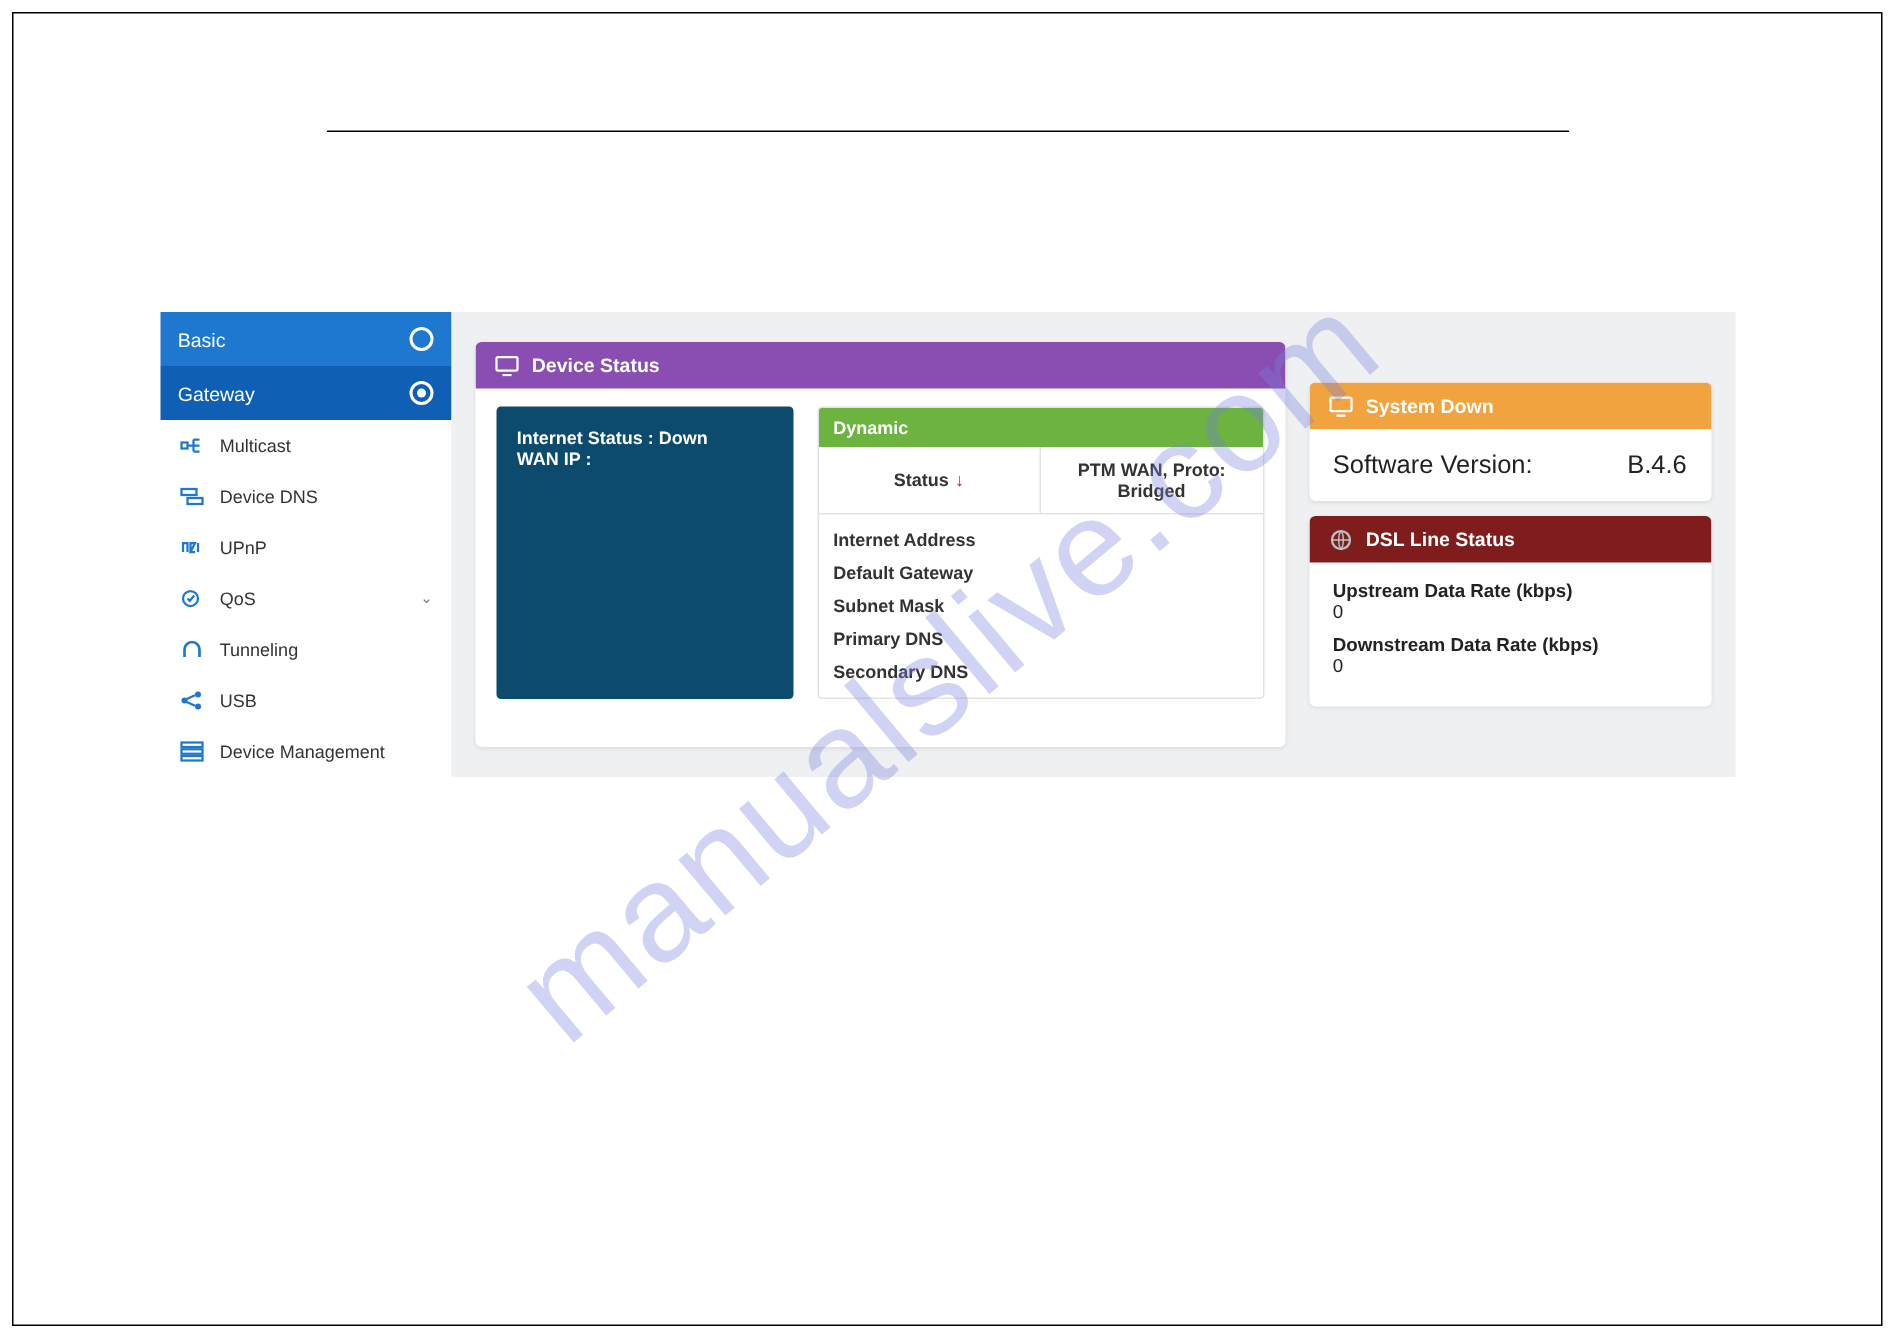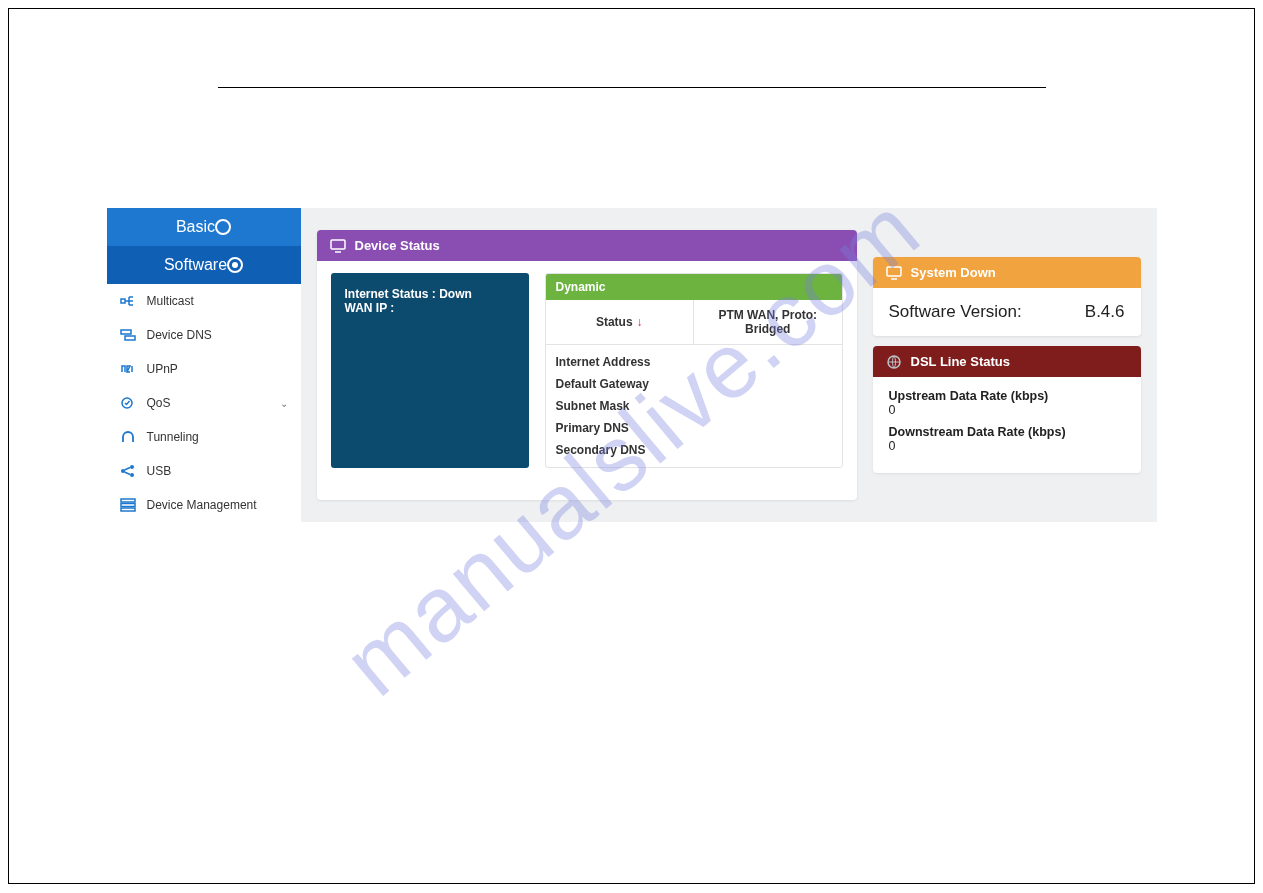--- a/index.html
+++ b/index.html
@@ -1,21 +1,21 @@
 <!DOCTYPE html>
 <html><head>
 <meta charset="utf-8">
 <style>
   *{box-sizing:border-box;margin:0;padding:0;font-family:Arial,Helvetica,sans-serif}
   body{background:#fff}
   .page-frame{border:1px solid #000;margin:8px;height:876px;position:relative;padding:30px 40px}
   .inner-rule{height:0;border-top:1.5px solid #000;width:828px;margin:48px auto 0}
   .app{width:1050px;margin:120px auto 0;display:flex;box-shadow:0 0 0 0}
   .sidebar{width:194px;background:#fff}
-  .side-section{background:#1976d2;color:#fff;display:flex;align-items:center;justify-content:center;padding:10px 12px;font-size:16px;cursor:pointer}
+  .side-section{background:#1976d2;color:#fff;display:flex;align-items:center;justify-content:space-between;padding:10px 12px;font-size:13px;cursor:pointer}
   .side-section.basic{background:#1e78d0}
   .side-section.advanced{background:#0f5fb5}
   .side-section .ring{width:16px;height:16px;border:2px solid #fff;border-radius:50%;display:flex;align-items:center;justify-content:center}
   .side-section .ring.dot::after{content:"";width:6px;height:6px;background:#fff;border-radius:50%}
   .menu-item{display:flex;align-items:center;padding:10px 12px;font-size:12px;color:#333;cursor:pointer}
   .menu-item .ic{width:18px;height:14px;margin-right:10px;display:flex;align-items:center;justify-content:center}
   .menu-item .chev{margin-left:auto;font-size:10px;color:#777}
   .content{flex:1;background:#eef0f2;padding:16px;display:flex;gap:16px;align-items:center}
   .col-main{flex:1;background:#fff;border-radius:4px;overflow:hidden;padding-bottom:20px;box-shadow:0 1px 3px rgba(0,0,0,.08)}
   .col-side{width:268px;display:flex;flex-direction:column;gap:10px}
@@ -51,21 +51,21 @@
   <div class="watermark">manualslive.com</div>
 
   <div class="app">
 
     <div class="sidebar">
       <div class="side-section basic">
         <span>Basic</span>
         <span class="ring"></span>
       </div>
       <div class="side-section advanced">
-        <span>Software</span>
+        <span>Gateway</span>
         <span class="ring dot"></span>
       </div>
 
       <div class="menu-item">
         <span class="ic">
           <svg width="16" height="14" viewBox="0 0 16 14">
               <g fill="none" stroke="#1e78d0" stroke-width="1.5">
                 <rect x="1" y="5" width="4" height="4"></rect>
                 <path d="M5 7h4M9 3v8M9 3h4M9 11h4M9 7h4"></path>
               </g>

